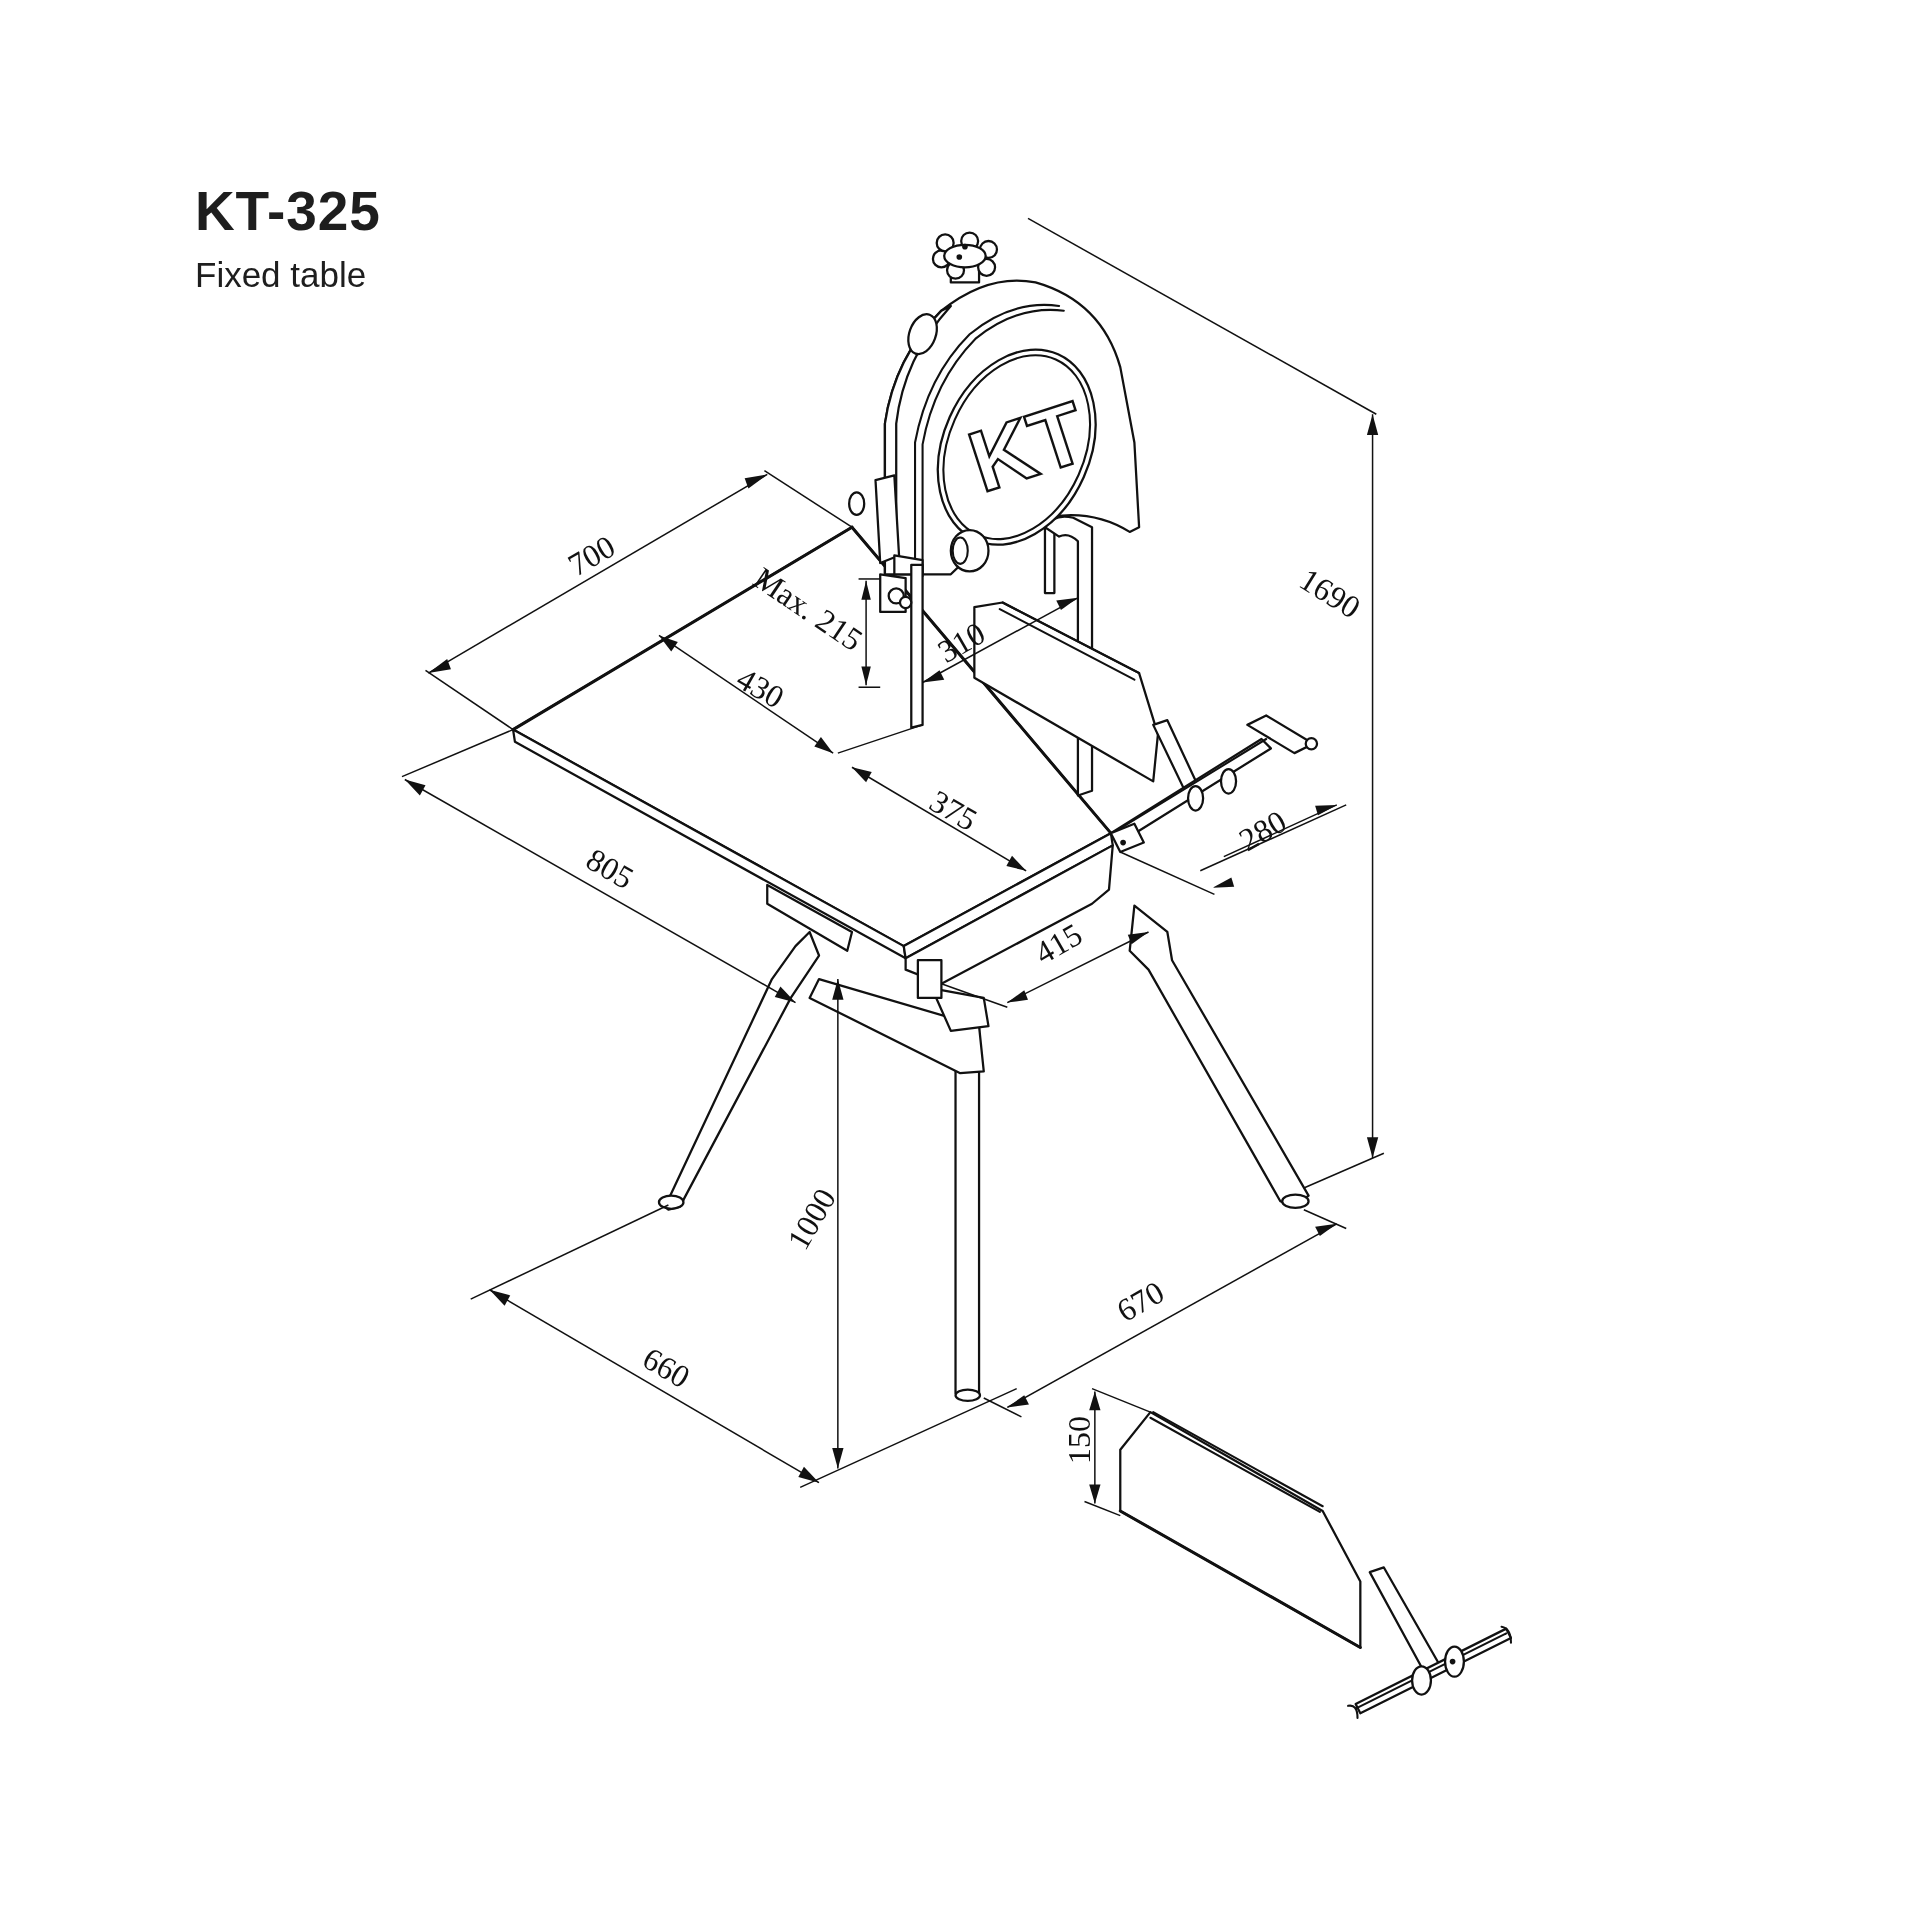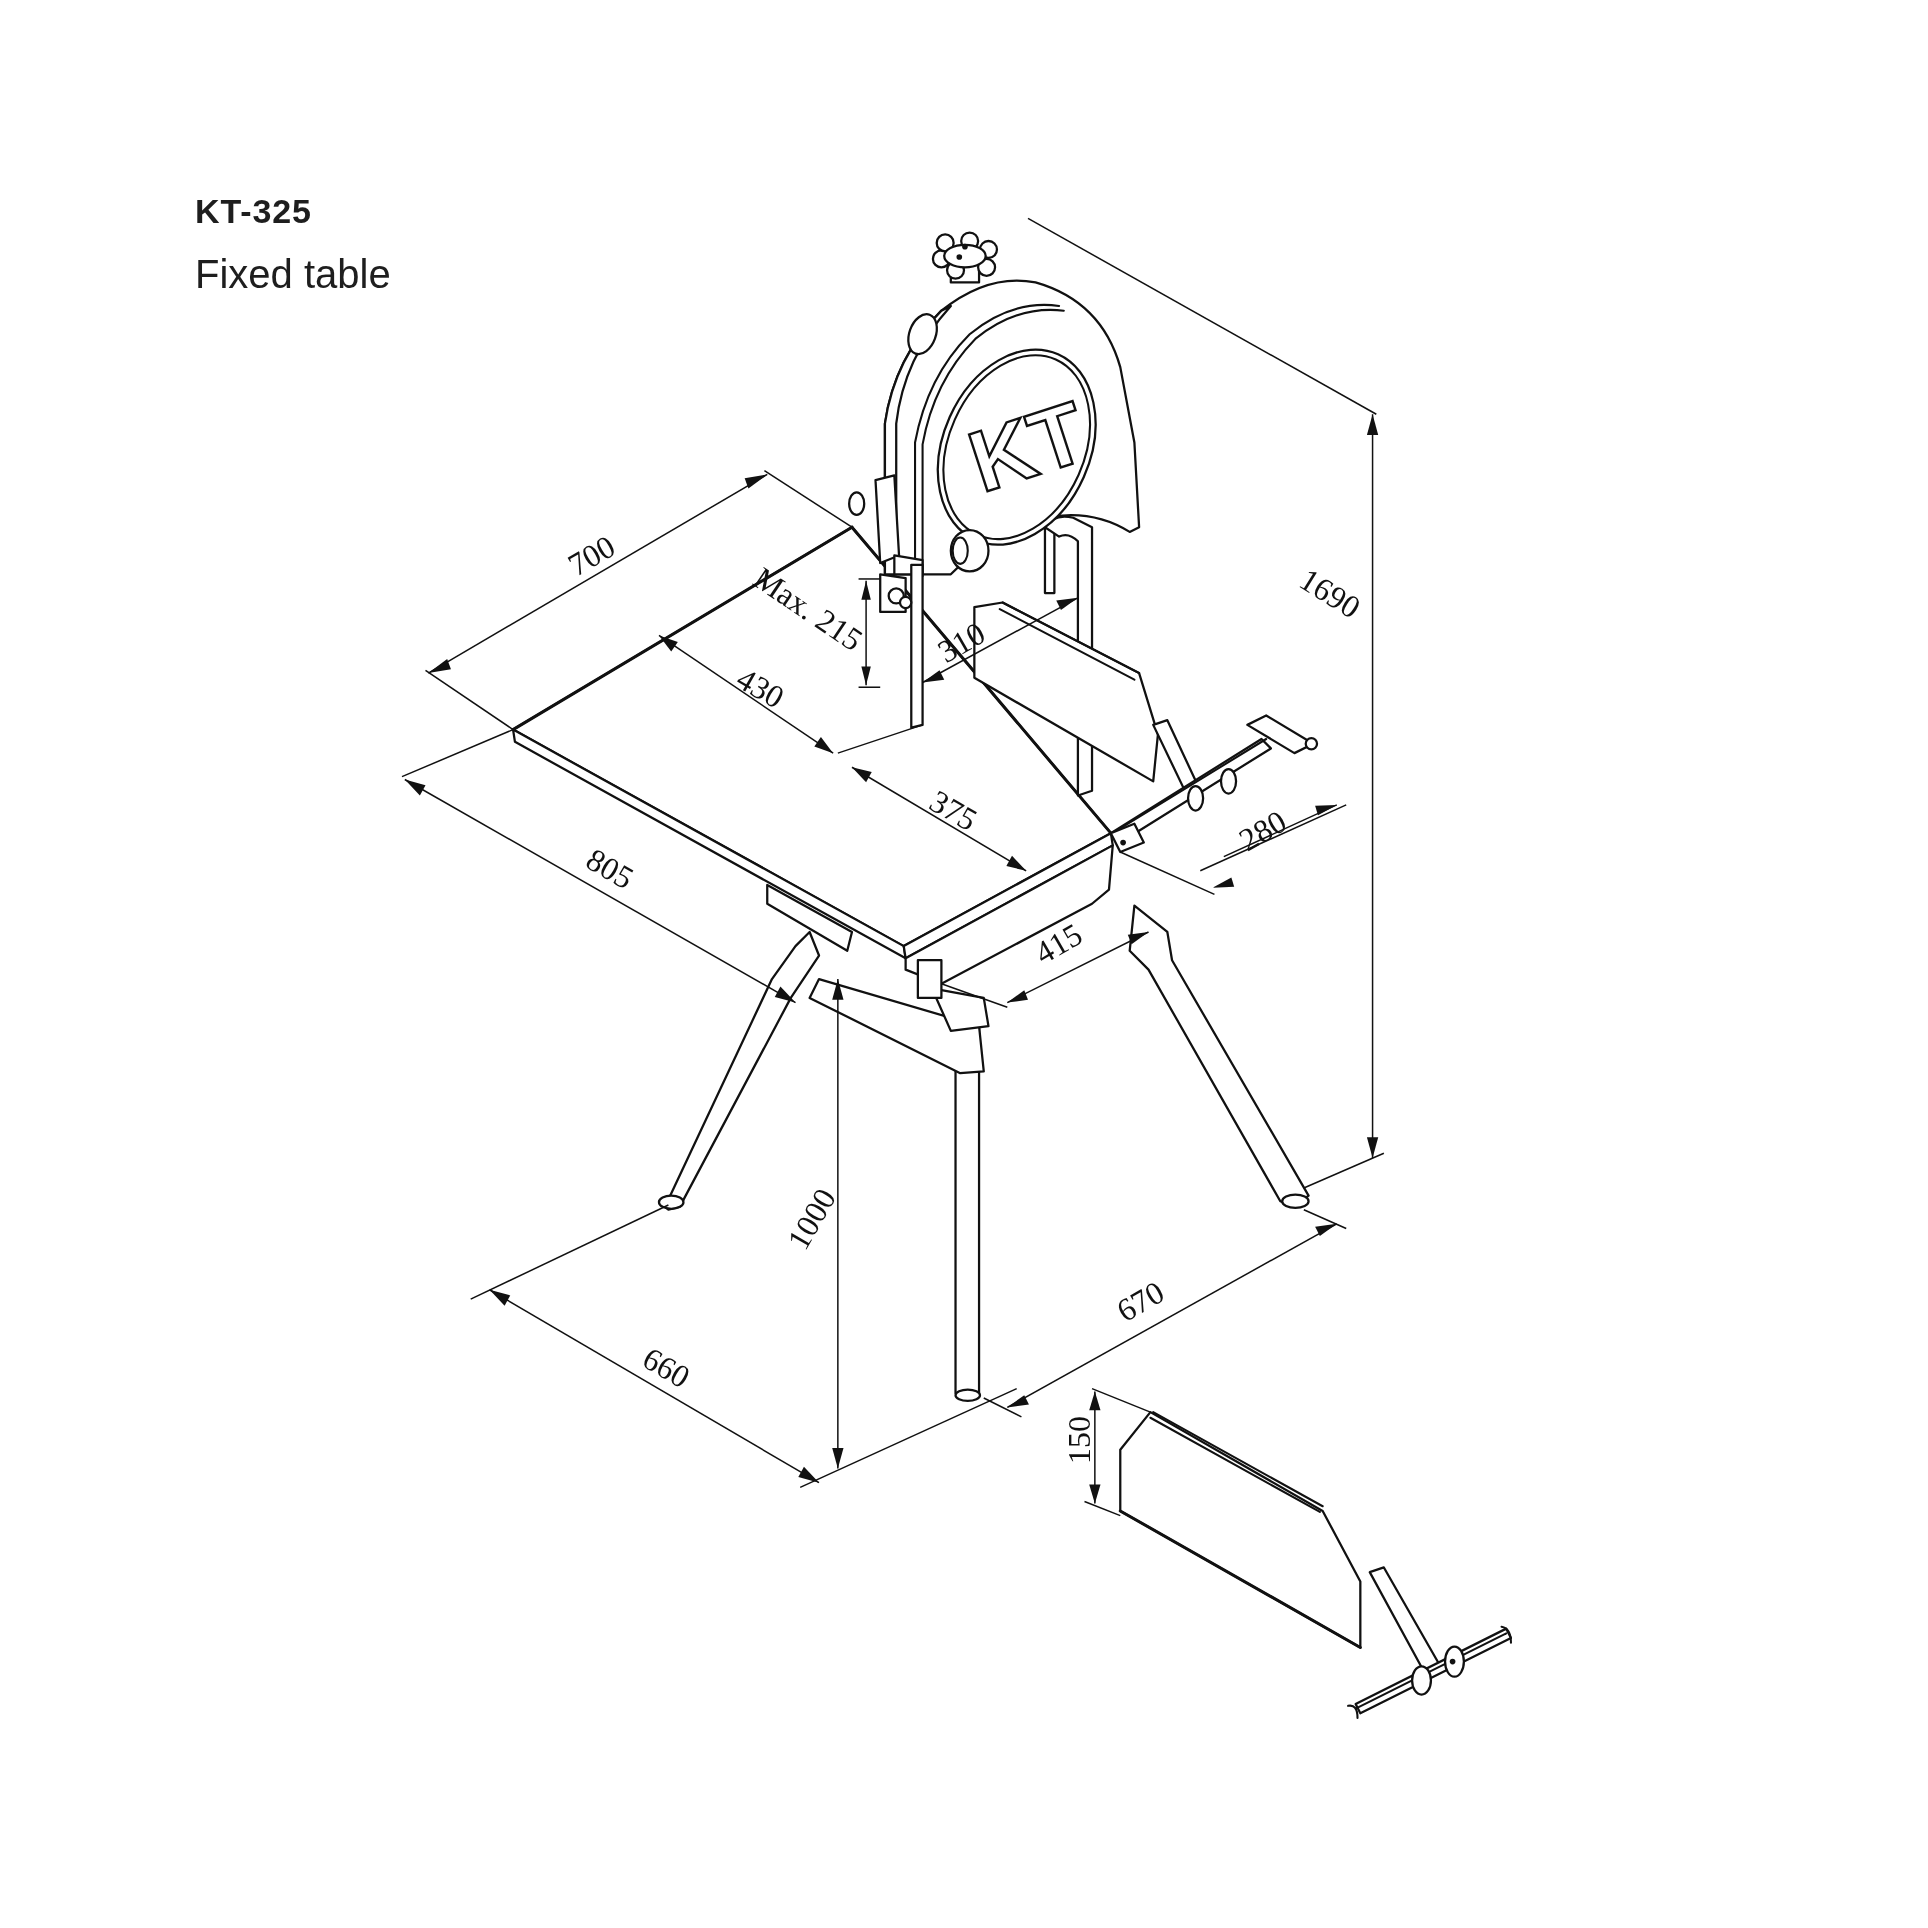--- a/index.html
+++ b/index.html
@@ -1,19 +1,19 @@
 <!DOCTYPE html>
 <html style="font-size:15px"><head>
   <meta charset="utf-8">
   <style>
     html, body { margin: 0; padding: 0; background: #ffffff; }
     body { width: 1928px; height: 1928px; position: relative; overflow: hidden; }
     .header { position: absolute; left: 195px; top: 185px; color: #1e1e1e; font-family: "Liberation Sans", sans-serif; }
-    .model { font-size: 34px; font-weight: bold; letter-spacing: 0.9px; line-height: 53px; }
-    .subtitle { font-size: 40px; line-height: 51px; margin-top: 11.3px; }
+    .model { font-size: 55px; font-weight: bold; letter-spacing: 0.9px; line-height: 53px; }
+    .subtitle { font-size: 35px; line-height: 51px; margin-top: 11.3px; }
     svg.drawing { position: absolute; left: 0; top: 0; }
     .dim-text { font-family: "Liberation Serif", serif; font-size: 34px; fill: #111; }
     .ln { stroke: #111; fill: none; stroke-width: 2.2; stroke-linejoin: round; stroke-linecap: round; }
     .lnb { stroke: #111; fill: none; stroke-width: 3.2; stroke-linejoin: round; stroke-linecap: round; }
     .fillw { fill: #fff; stroke: #111; stroke-width: 2.4; stroke-linejoin: round; }
     .dim { stroke: #111; stroke-width: 1.6; fill: none; }
     .arrow { fill: #111; stroke: none; }
     .logo-text { font-family: "Liberation Sans", sans-serif; font-weight: bold; font-size: 92px; fill: #fff; stroke: #111; stroke-width: 2.6; }
   </style>
 </head>

